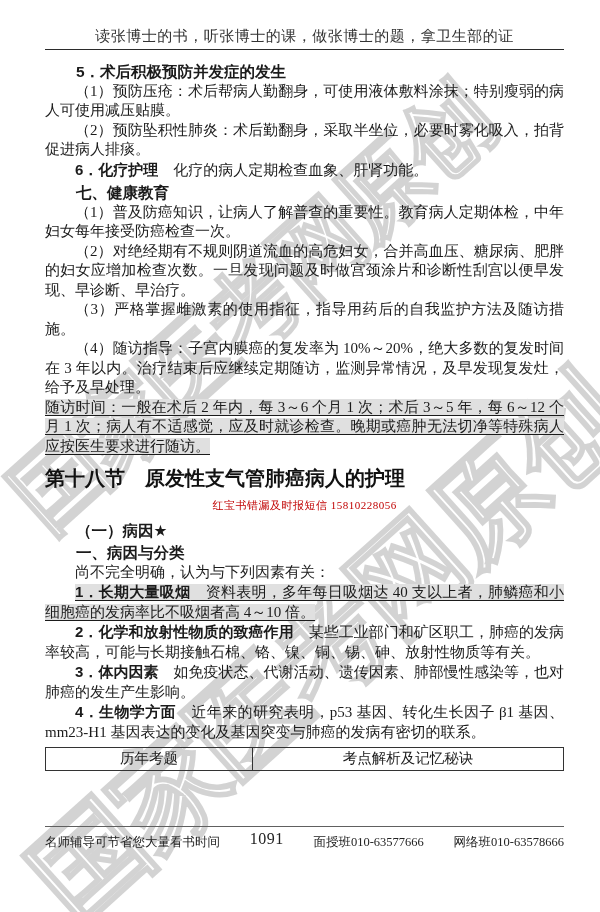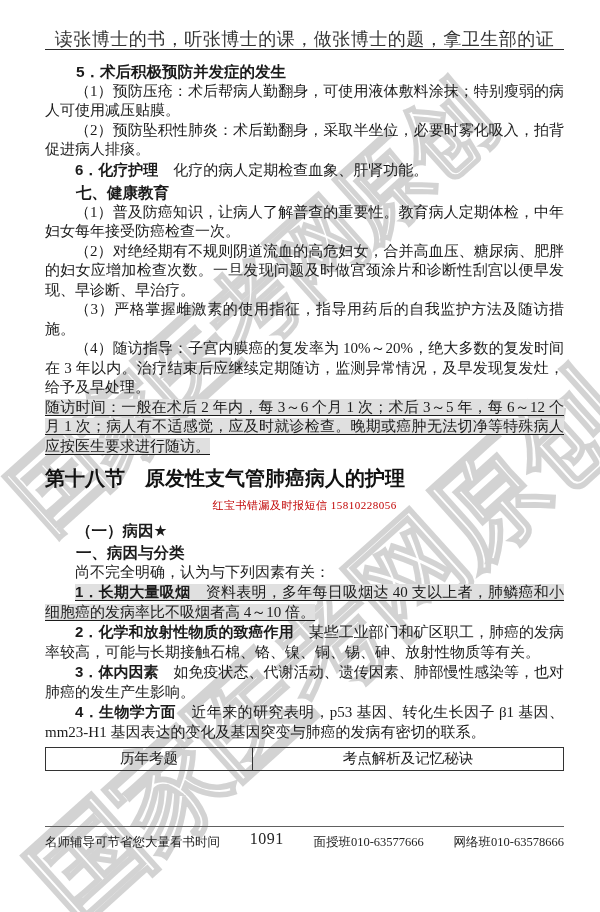--- a/index.html
+++ b/index.html
@@ -11,21 +11,21 @@
       letter-spacing:-5px;color:#dcdcdc;opacity:.85;
       transform:translate(-50%,-50%) rotate(-42deg);}
   @supports ((-webkit-text-stroke:1px #000)){
     .wm{color:transparent;-webkit-text-stroke:2.2px #cccccc;}
   }
   .wm1{left:252px;top:308px;font-size:92px;}
   .wm2{left:328px;top:648px;font-size:112px;}
   .inner{position:absolute;left:45px;right:36px;top:0;z-index:2;}
   
   .topbar{height:50px;box-sizing:border-box;padding-top:27px;text-align:center;
-          font-size:18px;color:#333;letter-spacing:.5px;border-bottom:1.4px solid #2b2b2b;}
+          font-size:15px;color:#333;letter-spacing:.5px;border-bottom:1.4px solid #2b2b2b;}
   
   main{display:block;padding-top:9px;font-size:15px;line-height:19.5px;text-align:justify;}
   main p{margin:0;}
   .indent{text-indent:2em;}
   .hei{font-family:"Liberation Sans","DejaVu Sans",sans-serif;font-weight:bold;}
   .lbl{font-family:"Liberation Sans","DejaVu Sans",sans-serif;font-weight:bold;}
   .h-big{font-size:15.5px;margin-top:3px !important;}
   .hl{background:#e0e0e0;text-decoration:underline;text-underline-offset:3px;
       text-decoration-thickness:1px;}
   .note{text-indent:0;}

